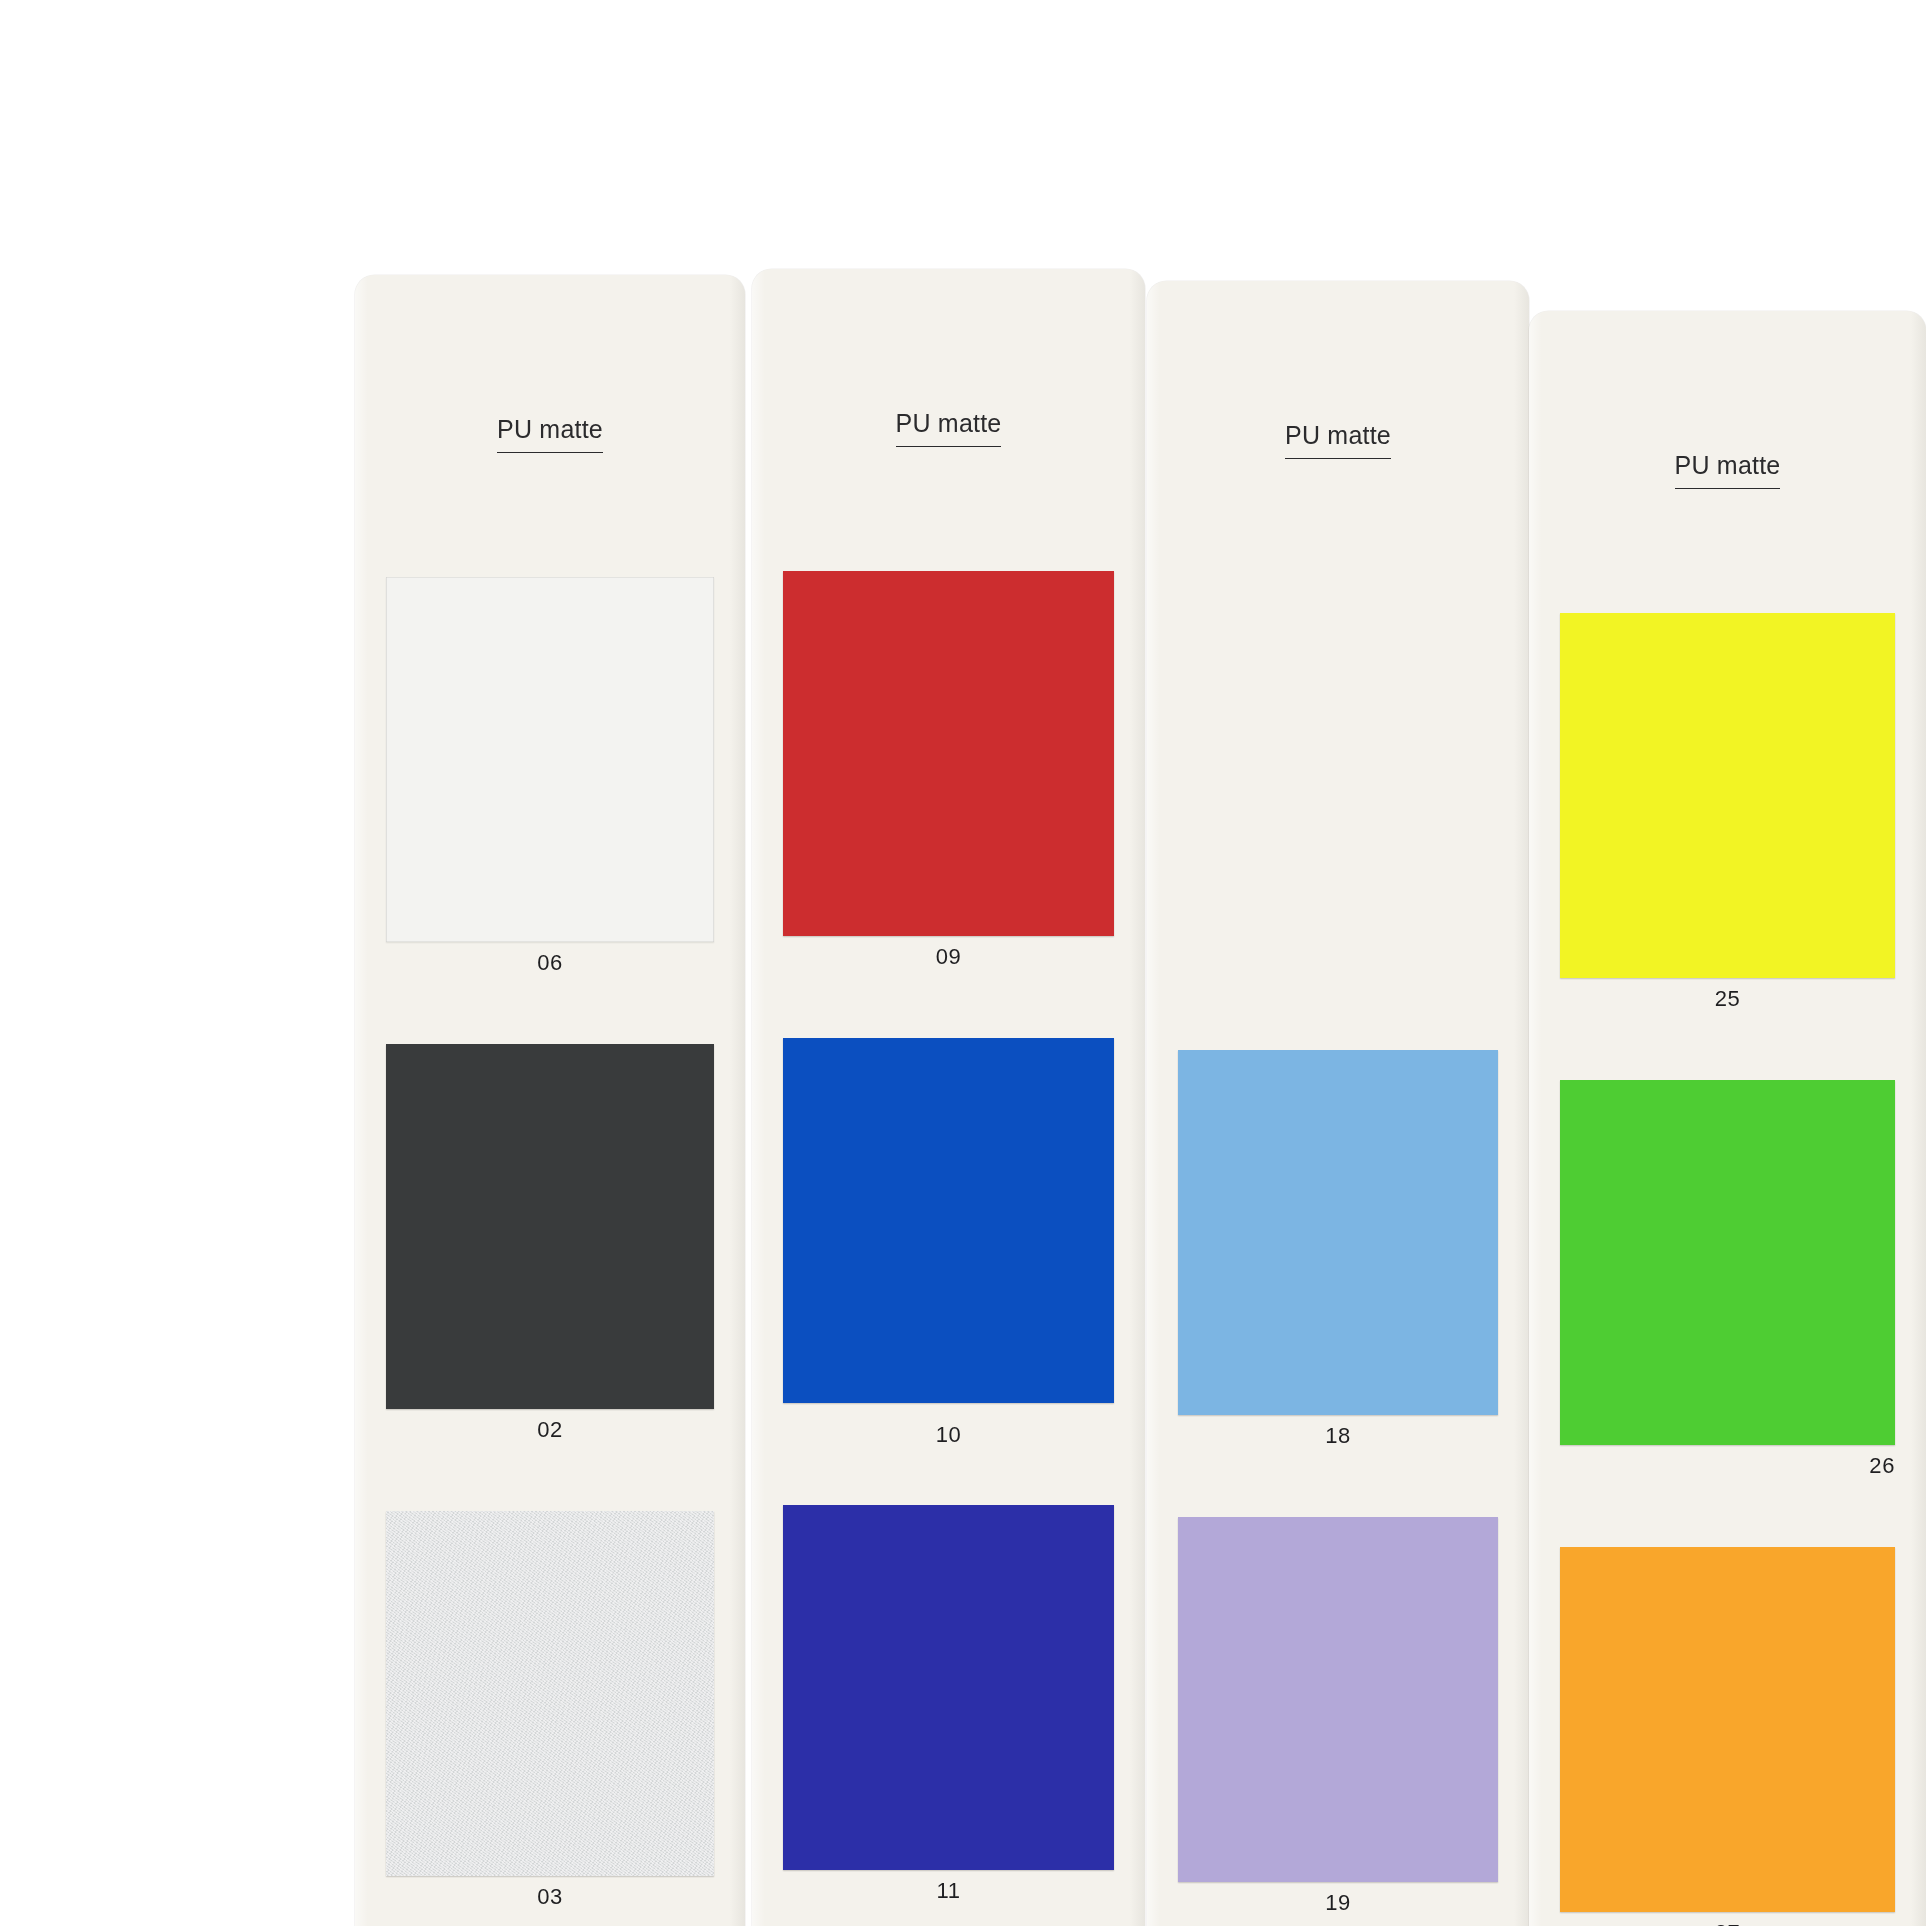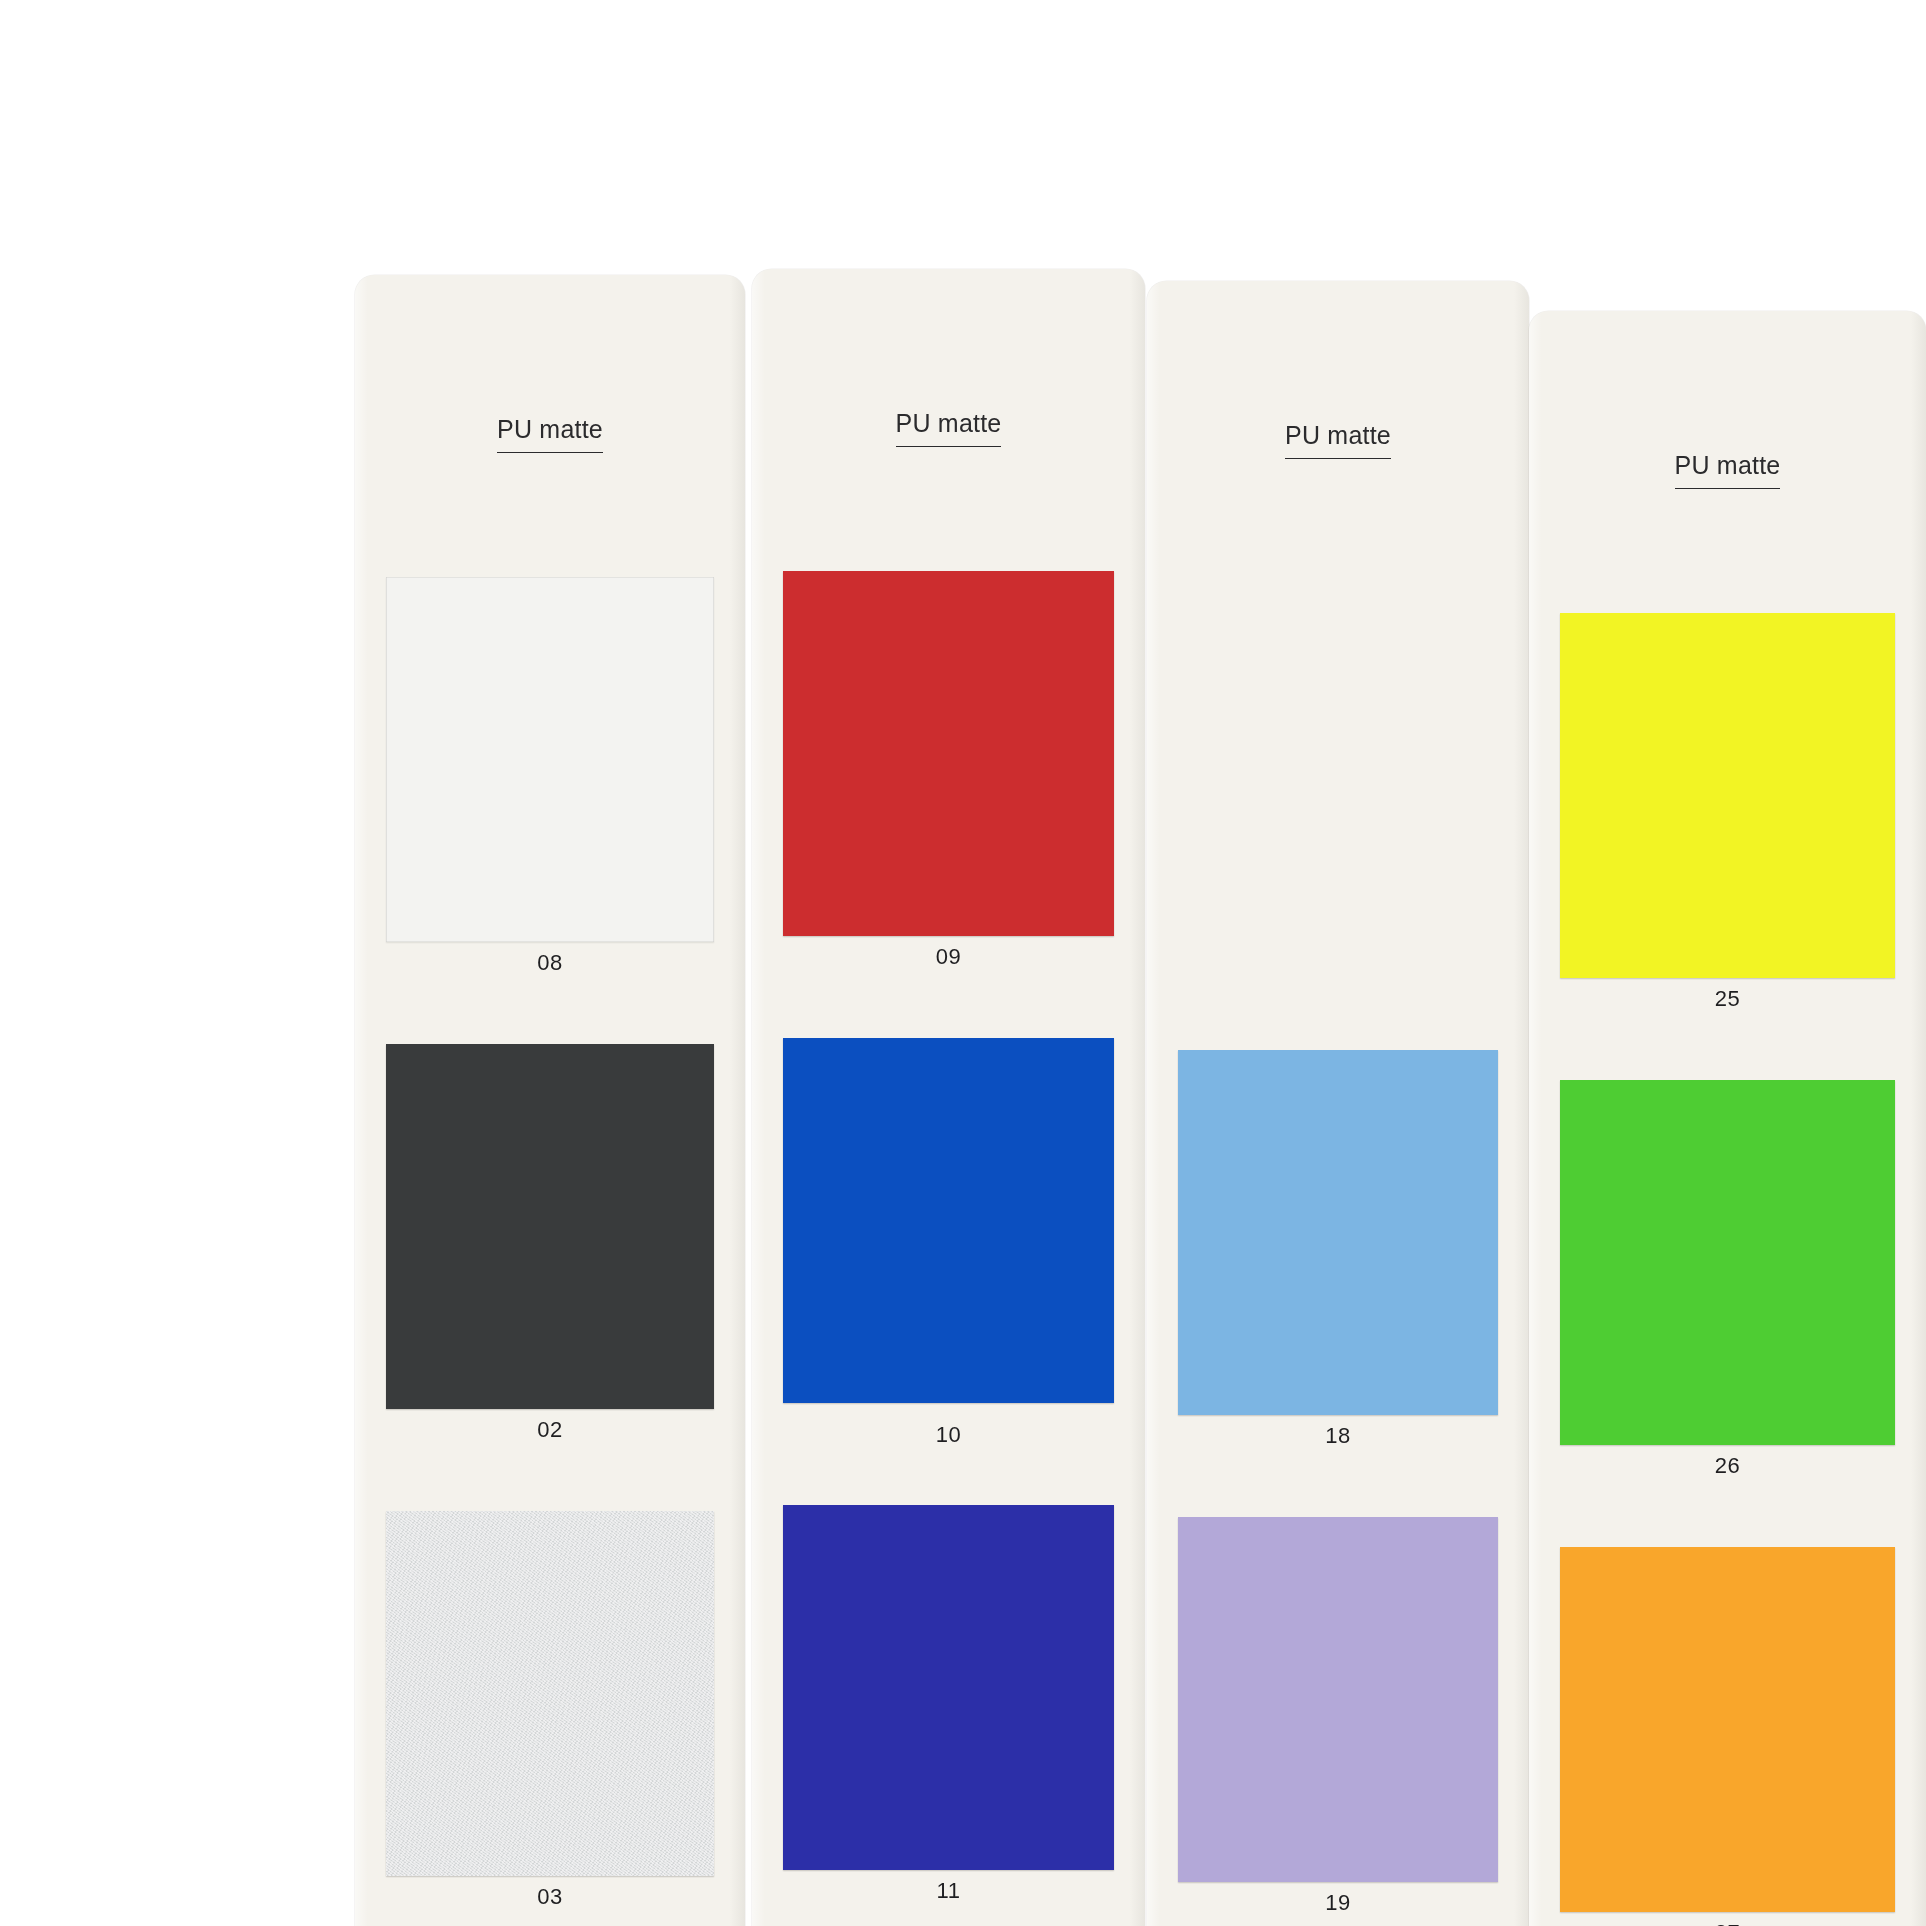--- a/index.html
+++ b/index.html
@@ -70,21 +70,21 @@
   }
 </style>
 </head>
 <body style="background: rgb(255, 255, 255);">
 
 <div id="stage">
     <div class="card" style="left: 355px; top: 275px; width: 390px; height: 4103px; background: rgb(244, 242, 236);">
       <div class="card-title" style="top: 140px;"><span>PU matte</span></div>
       <div class="cell" style="left: 31px; top: 302px; width: 328px; height: 449px;">
         <div class="chip" style="height: 365px; background: rgb(243, 243, 241); box-shadow: rgba(150, 148, 142, 0.35) 0px 0px 0px 0.6px inset, rgba(40, 38, 34, 0.1) 0px 0.6px 1.2px;"></div>
-        <div class="chip-num" style="top: 373px;">08</div>
+        <div class="chip-num" style="top: 373px;">06</div>
       </div>
       <div class="cell" style="left: 31px; top: 769px; width: 328px; height: 449px;">
         <div class="chip" style="height: 365px; background: rgb(57, 59, 60);"></div>
         <div class="chip-num" style="top: 373px;">02</div>
       </div>
       <div class="cell" style="left: 31px; top: 1236px; width: 328px; height: 449px;">
         <div class="chip textured" style="height: 365px; background: repeating-linear-gradient(37deg, rgba(255, 255, 255, 0.45) 0px, rgba(255, 255, 255, 0.45) 1.2px, rgba(0, 0, 0, 0.05) 1.2px, rgba(0, 0, 0, 0.05) 2.3px), repeating-linear-gradient(-52deg, rgba(255, 255, 255, 0.3) 0px, rgba(255, 255, 255, 0.3) 1.7px, rgba(0, 0, 0, 0.04) 1.7px, rgba(0, 0, 0, 0.04) 2.9px) rgb(215, 217, 218);"></div>
         <div class="chip-num" style="top: 373px;">03</div>
       </div>
     </div>
@@ -115,21 +115,21 @@
       </div>
     </div>
     <div class="card" style="left: 1529px; top: 311px; width: 397px; height: 4066px; background: rgb(244, 242, 236);">
       <div class="card-title" style="top: 140px;"><span>PU matte</span></div>
       <div class="cell" style="left: 31px; top: 302px; width: 335px; height: 449px;">
         <div class="chip" style="height: 365px; background: rgb(242, 244, 36);"></div>
         <div class="chip-num" style="top: 373px;">25</div>
       </div>
       <div class="cell" style="left: 31px; top: 769px; width: 335px; height: 449px;">
         <div class="chip" style="height: 365px; background: rgb(78, 205, 51);"></div>
-        <div class="chip-num" style="top: 373px;">26</div>
+        <div class="chip-num" style="top: 373px; text-align: right;">26</div>
       </div>
       <div class="cell" style="left: 31px; top: 1236px; width: 335px; height: 449px;">
         <div class="chip" style="height: 365px; background: rgb(249, 166, 43);"></div>
         <div class="chip-num" style="top: 373px;">27</div>
       </div>
     </div>
   </div>
 
 
 </body></html>

